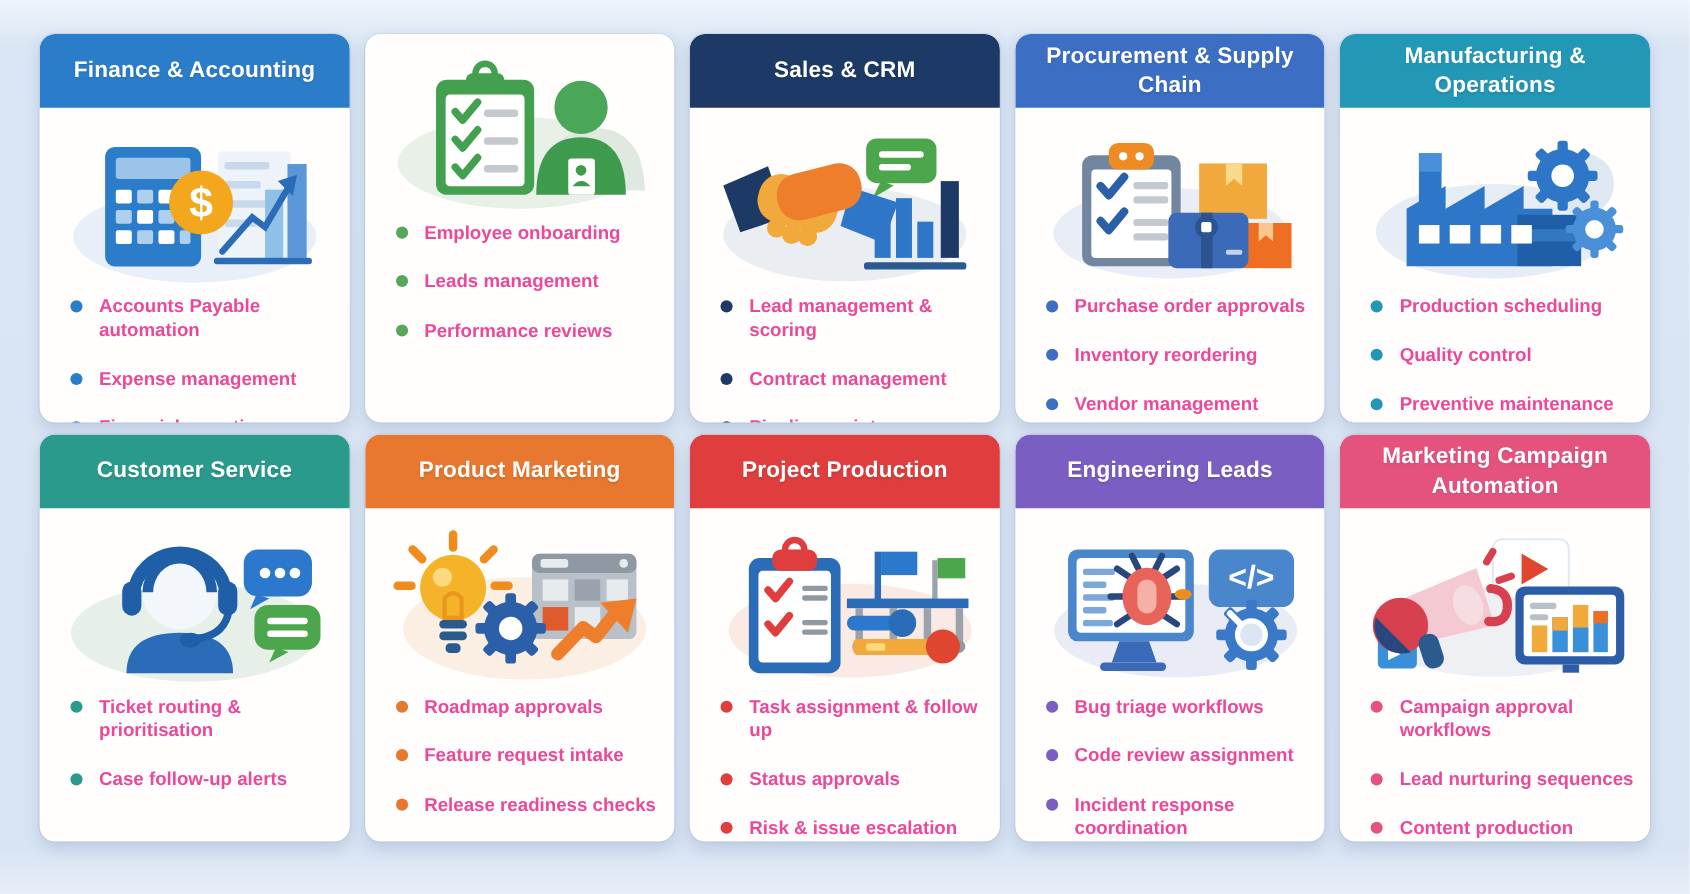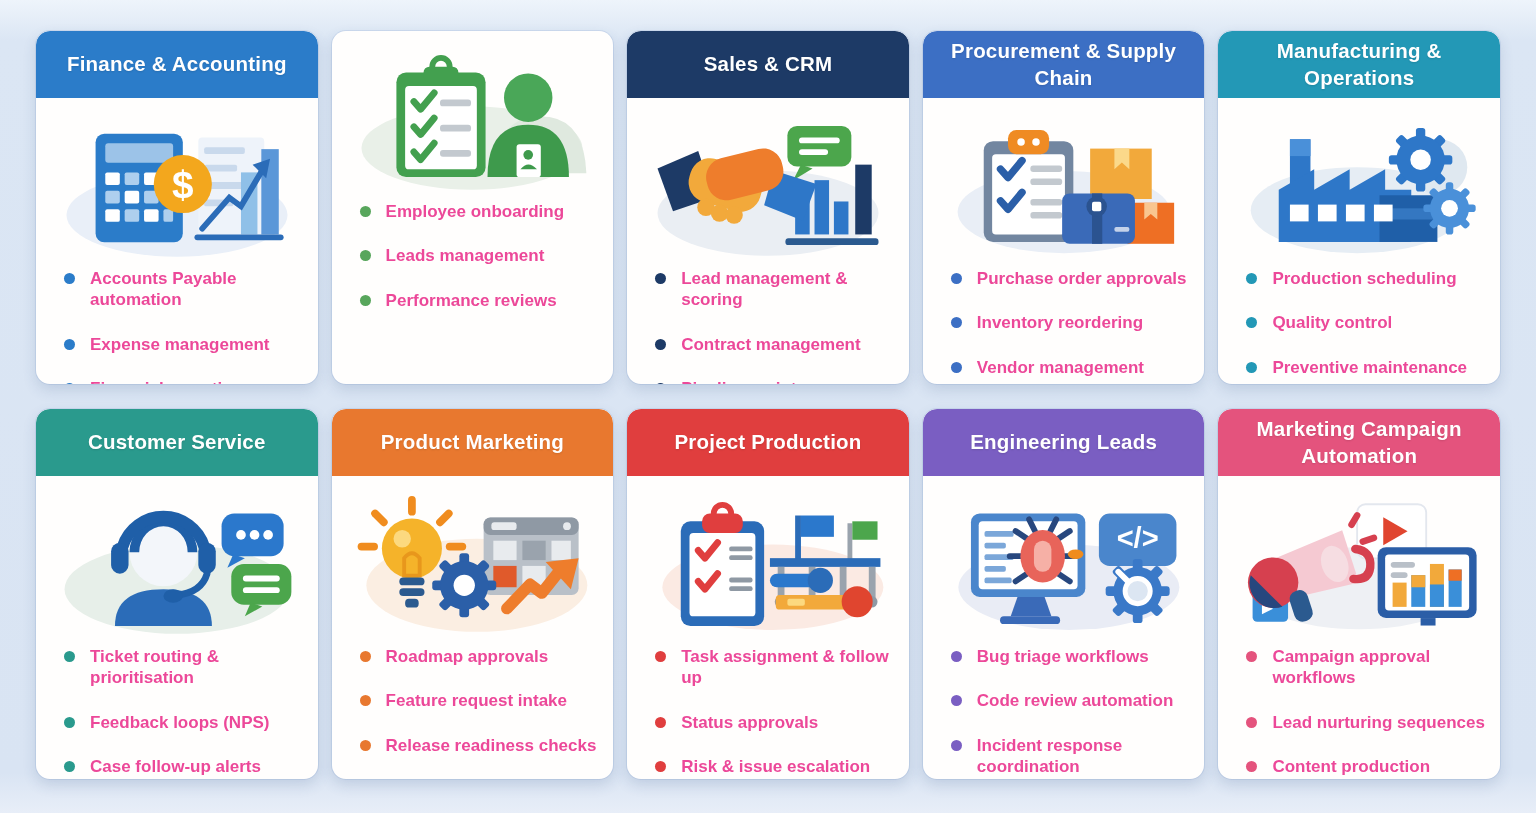--- a/index.html
+++ b/index.html
@@ -7,21 +7,21 @@
   body {
     width:1536px; height:813px;
     background: linear-gradient(180deg,#eef4fb 0%, #dbe6f4 5%, #d9e4f3 95%, #e8eef8 100%);
     font-family:"Liberation Sans", sans-serif;
     overflow:hidden;
   }
   .grid {
     display:grid;
     grid-template-columns: repeat(5, 1fr);
     grid-template-rows: 353px 370px;
-    gap: 25px 14px;
+    gap: 11px 14px;
     padding: 31px 36px 32px;
     height:813px;
   }
   .card {
     background:#fffefd;
     border-radius:14px;
     box-shadow: 0 6px 14px rgba(50,80,130,.16), 0 0 0 1px rgba(130,160,210,.20);
     display:flex; flex-direction:column;
     overflow:hidden;
   }
@@ -353,24 +353,20 @@
         </g>
       </svg>
     </div>
     <ul class="features">
       <li>
           <span class="dot"></span>
           <span>Ticket routing &amp; prioritisation</span>
         </li>
       <li>
           <span class="dot"></span>
-          <span>Feedback loops (NPS)</span>
-        </li>
-      <li>
-          <span class="dot"></span>
           <span>Case follow-up alerts</span>
         </li>
     </ul>
   </section>
 
   <section class="card" style="--accent: #e8782f;">
     <header class="card-header">
       <h2>Product Marketing</h2>
     </header>
     <div class="illus">
@@ -552,21 +548,21 @@
         </g>
       </svg>
     </div>
     <ul class="features">
       <li>
           <span class="dot"></span>
           <span>Bug triage workflows</span>
         </li>
       <li>
           <span class="dot"></span>
-          <span>Code review automation</span>
+          <span>Code review assignment</span>
         </li>
       <li>
           <span class="dot"></span>
           <span>Incident response coordination</span>
         </li>
     </ul>
   </section>
 
   <section class="card" style="--accent: #e4537d;">
     <header class="card-header">

